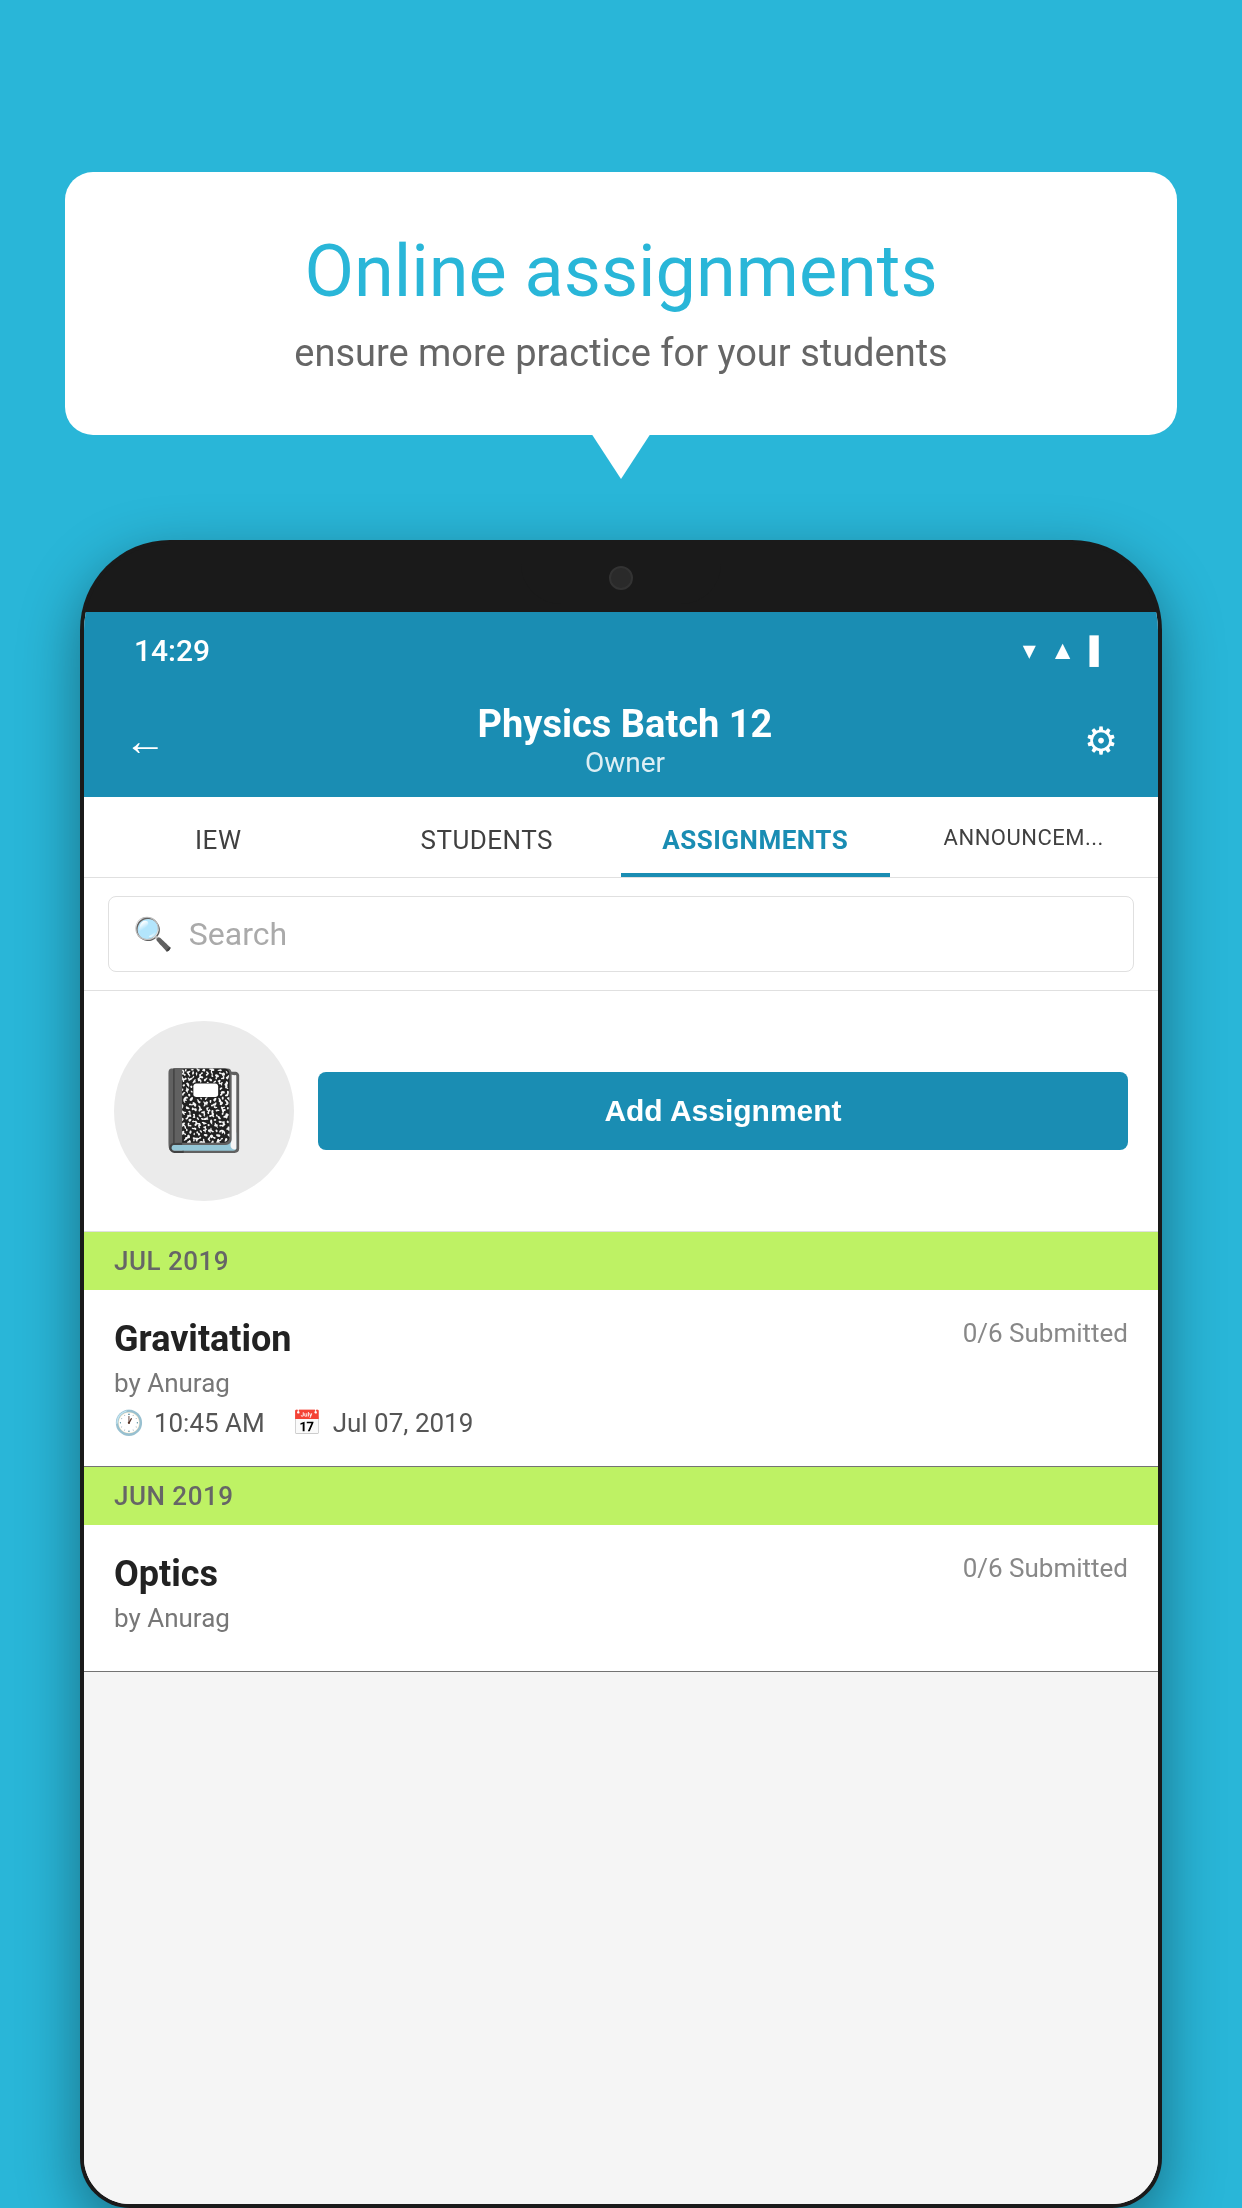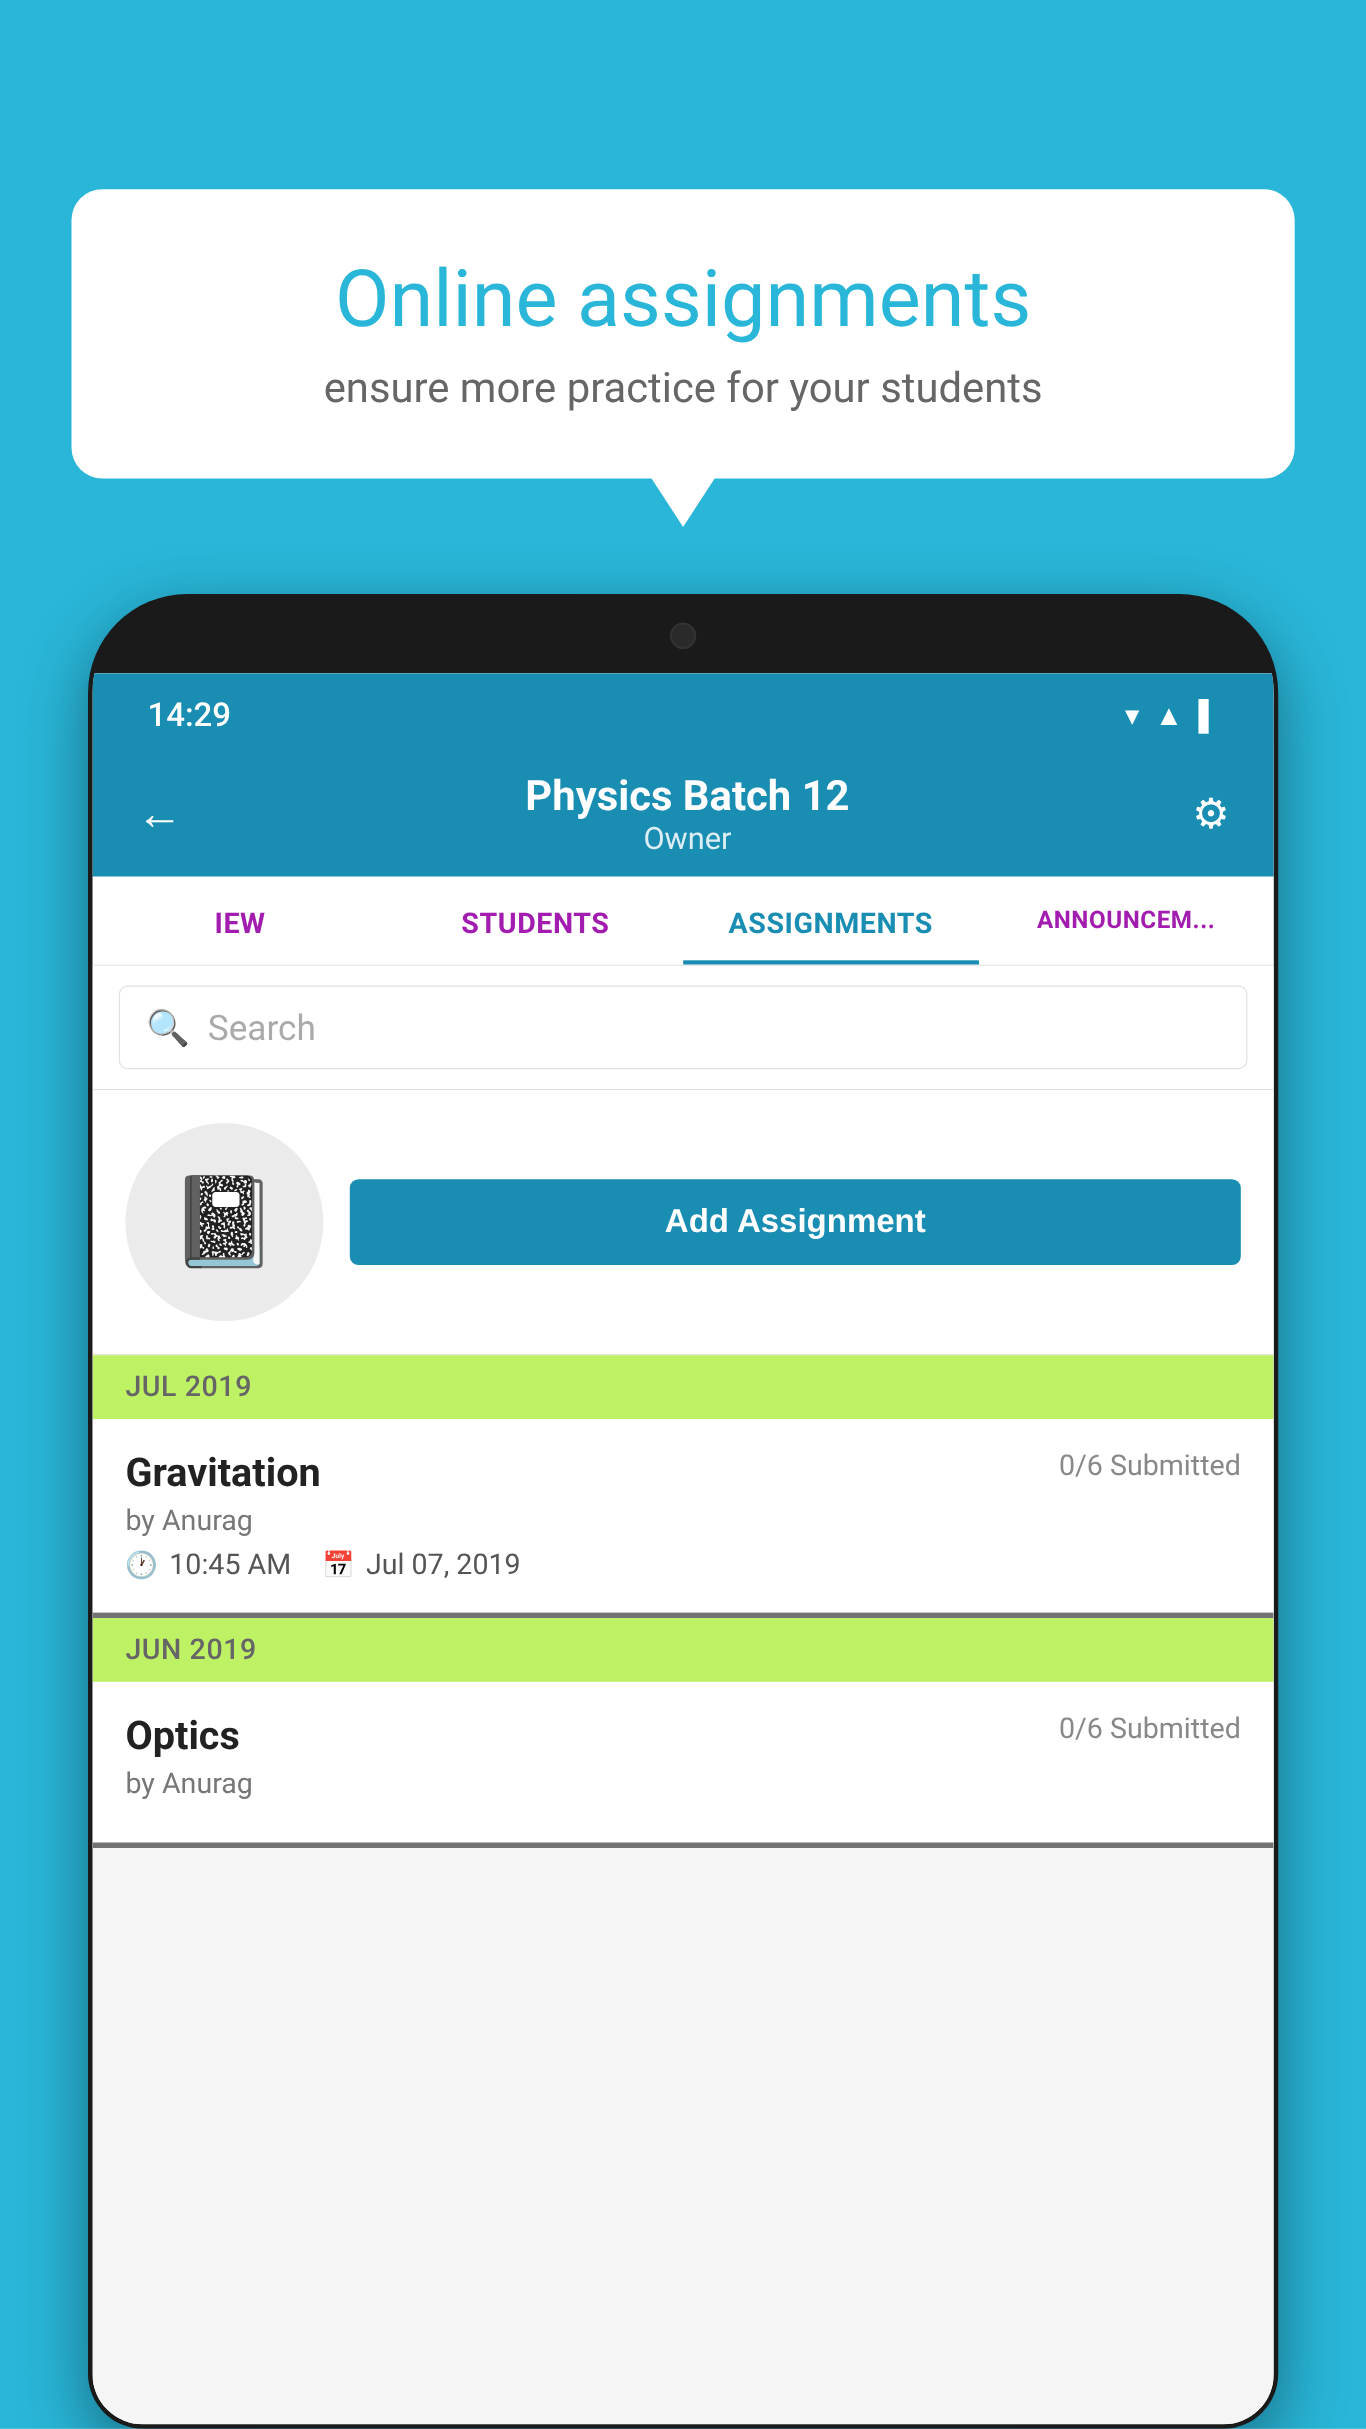--- a/index.html
+++ b/index.html
@@ -160,22 +160,22 @@
     .tabs-bar {
       background: white;
       display: flex;
       border-bottom: 1px solid #e0e0e0;
     }
     .tab-item {
       flex: 1;
       text-align: center;
       padding: 28px 10px 22px;
       font-size: 26px;
-      font-weight: 700;
-      color: #a21caf;
+      font-weight: 400;
+      color: #404040;
       cursor: pointer;
       letter-spacing: 0.5px;
       position: relative;
       white-space: nowrap;
       overflow: hidden;
     }
     .tab-item.active {
       color: #1a8db3;
       font-weight: 700;
     }
@@ -273,21 +273,21 @@
       font-size: 26px;
       color: #666;
       font-weight: 500;
       letter-spacing: 0.5px;
     }
 
     
     .assignment-item {
       background: white;
       padding: 28px 30px;
-      border-bottom: 5px solid #737373;
+      border-bottom: 1px solid #737373;
     }
     .assignment-top-row {
       display: flex;
       justify-content: space-between;
       align-items: flex-start;
       margin-bottom: 8px;
     }
     .assignment-name {
       font-size: 36px;
       font-weight: 700;

